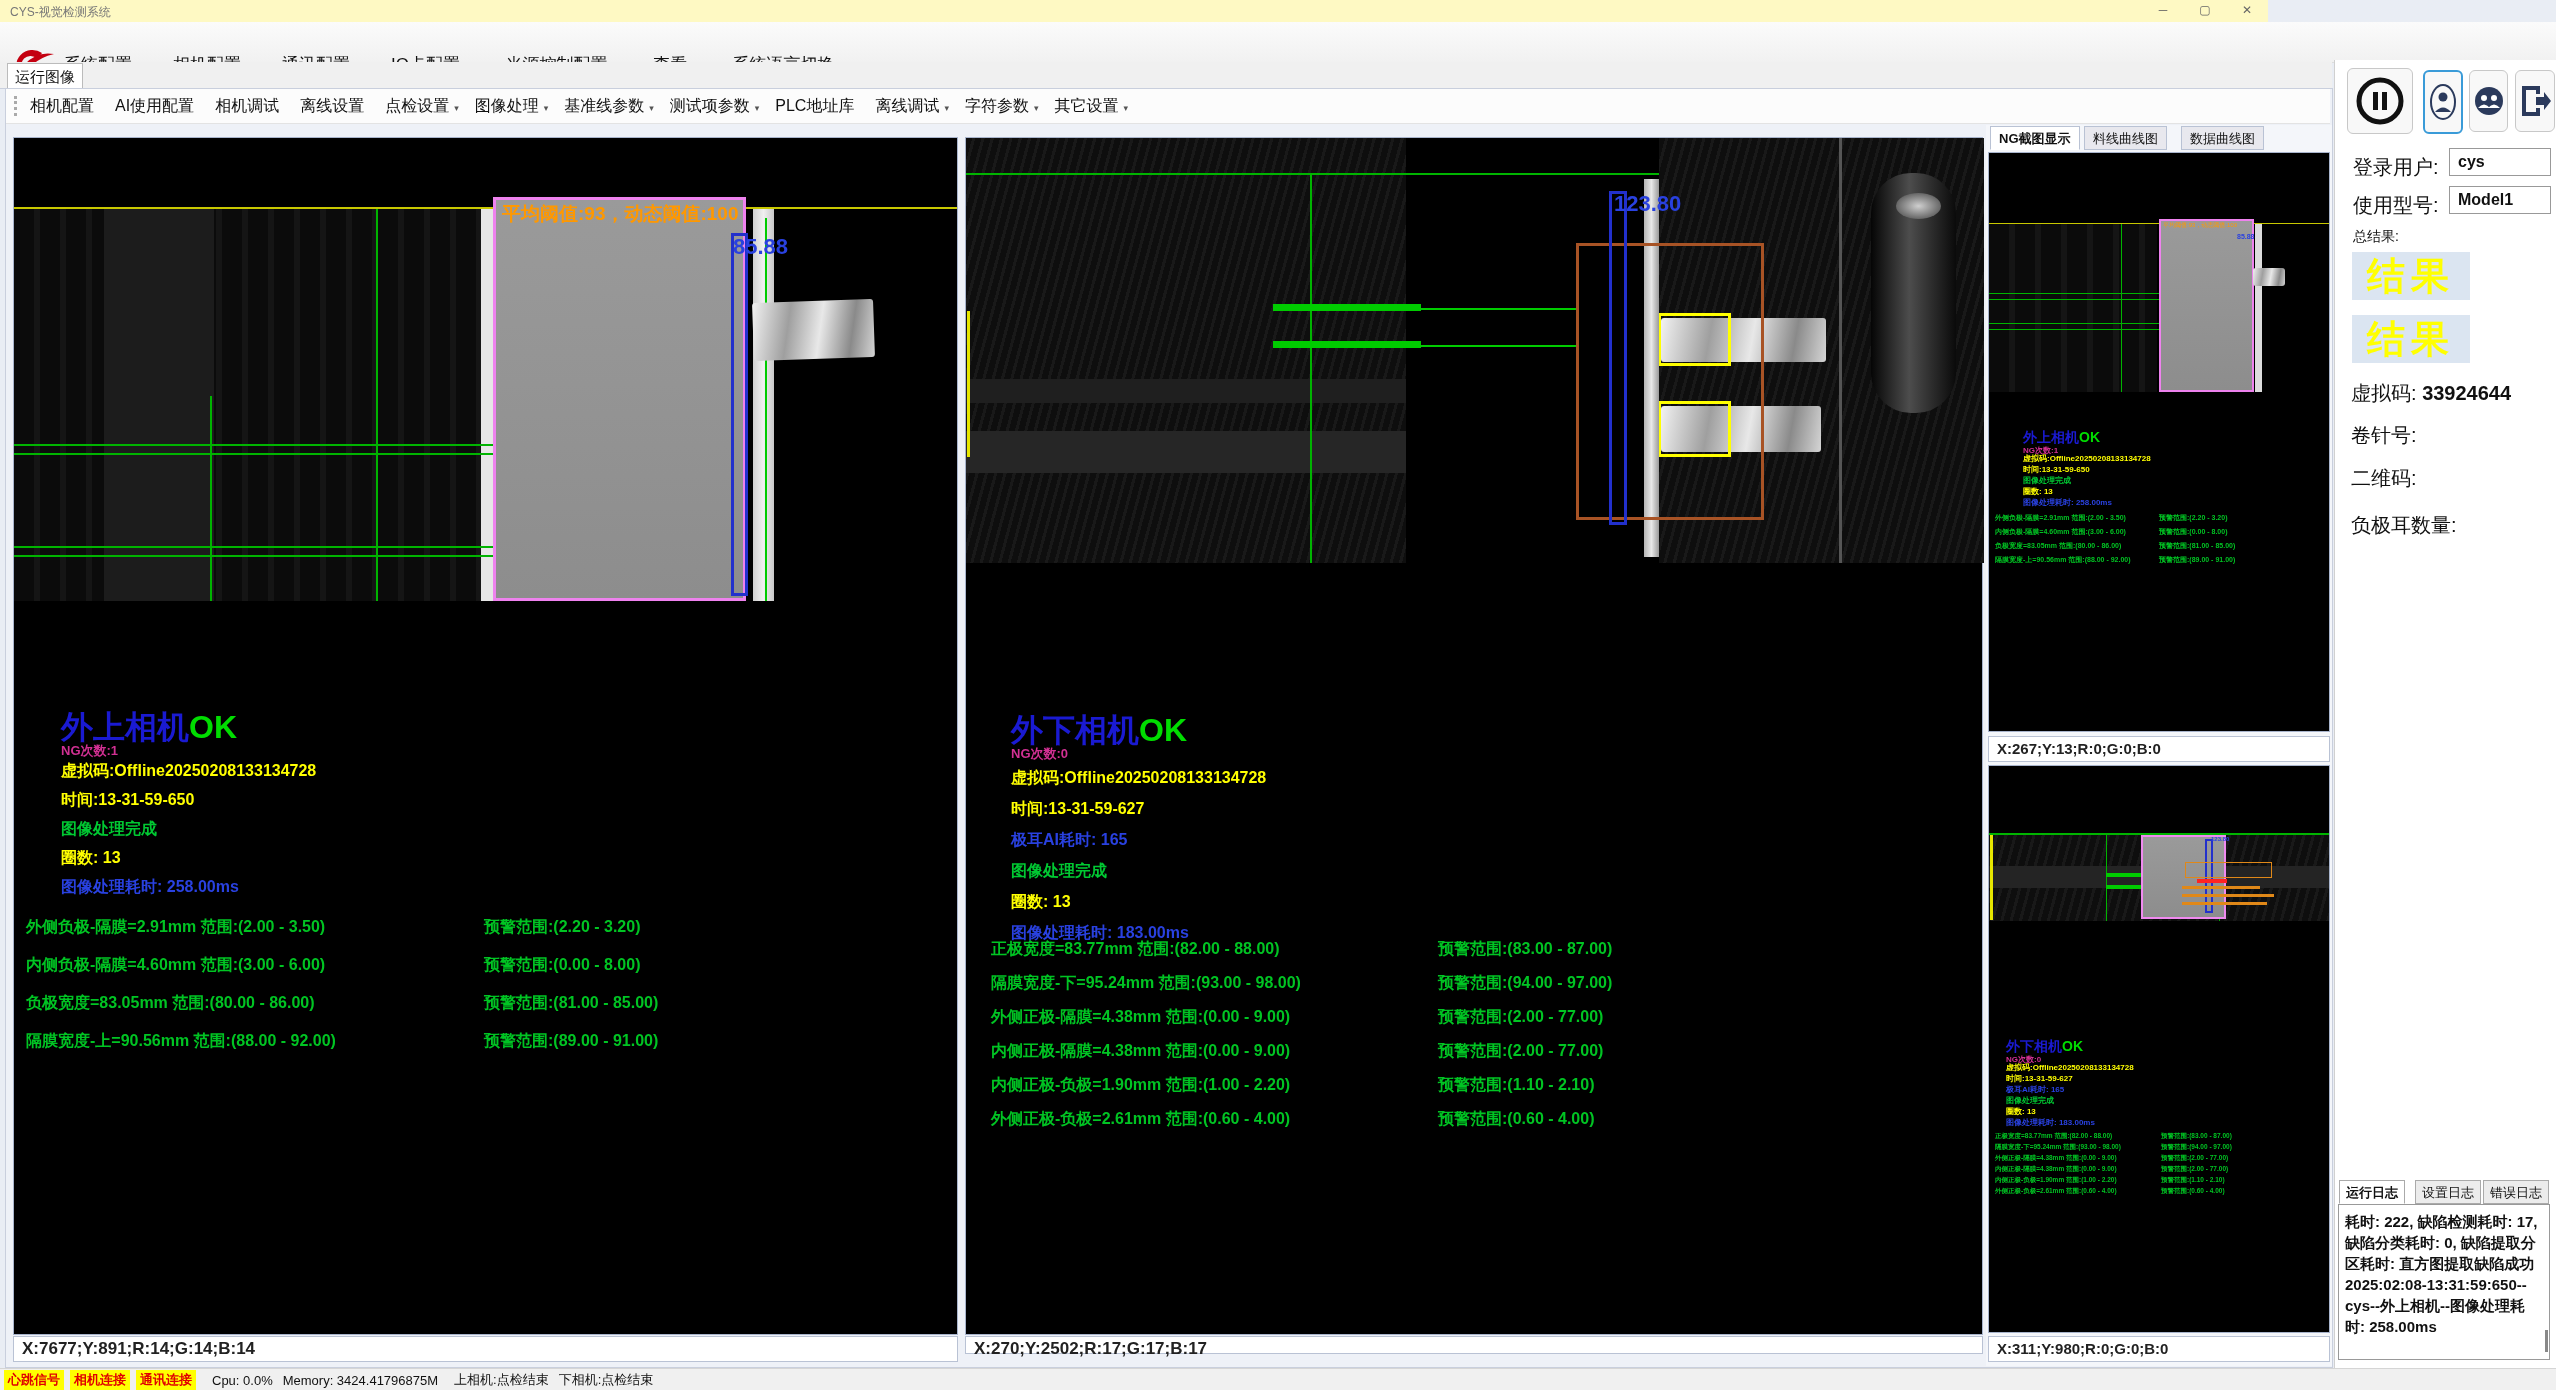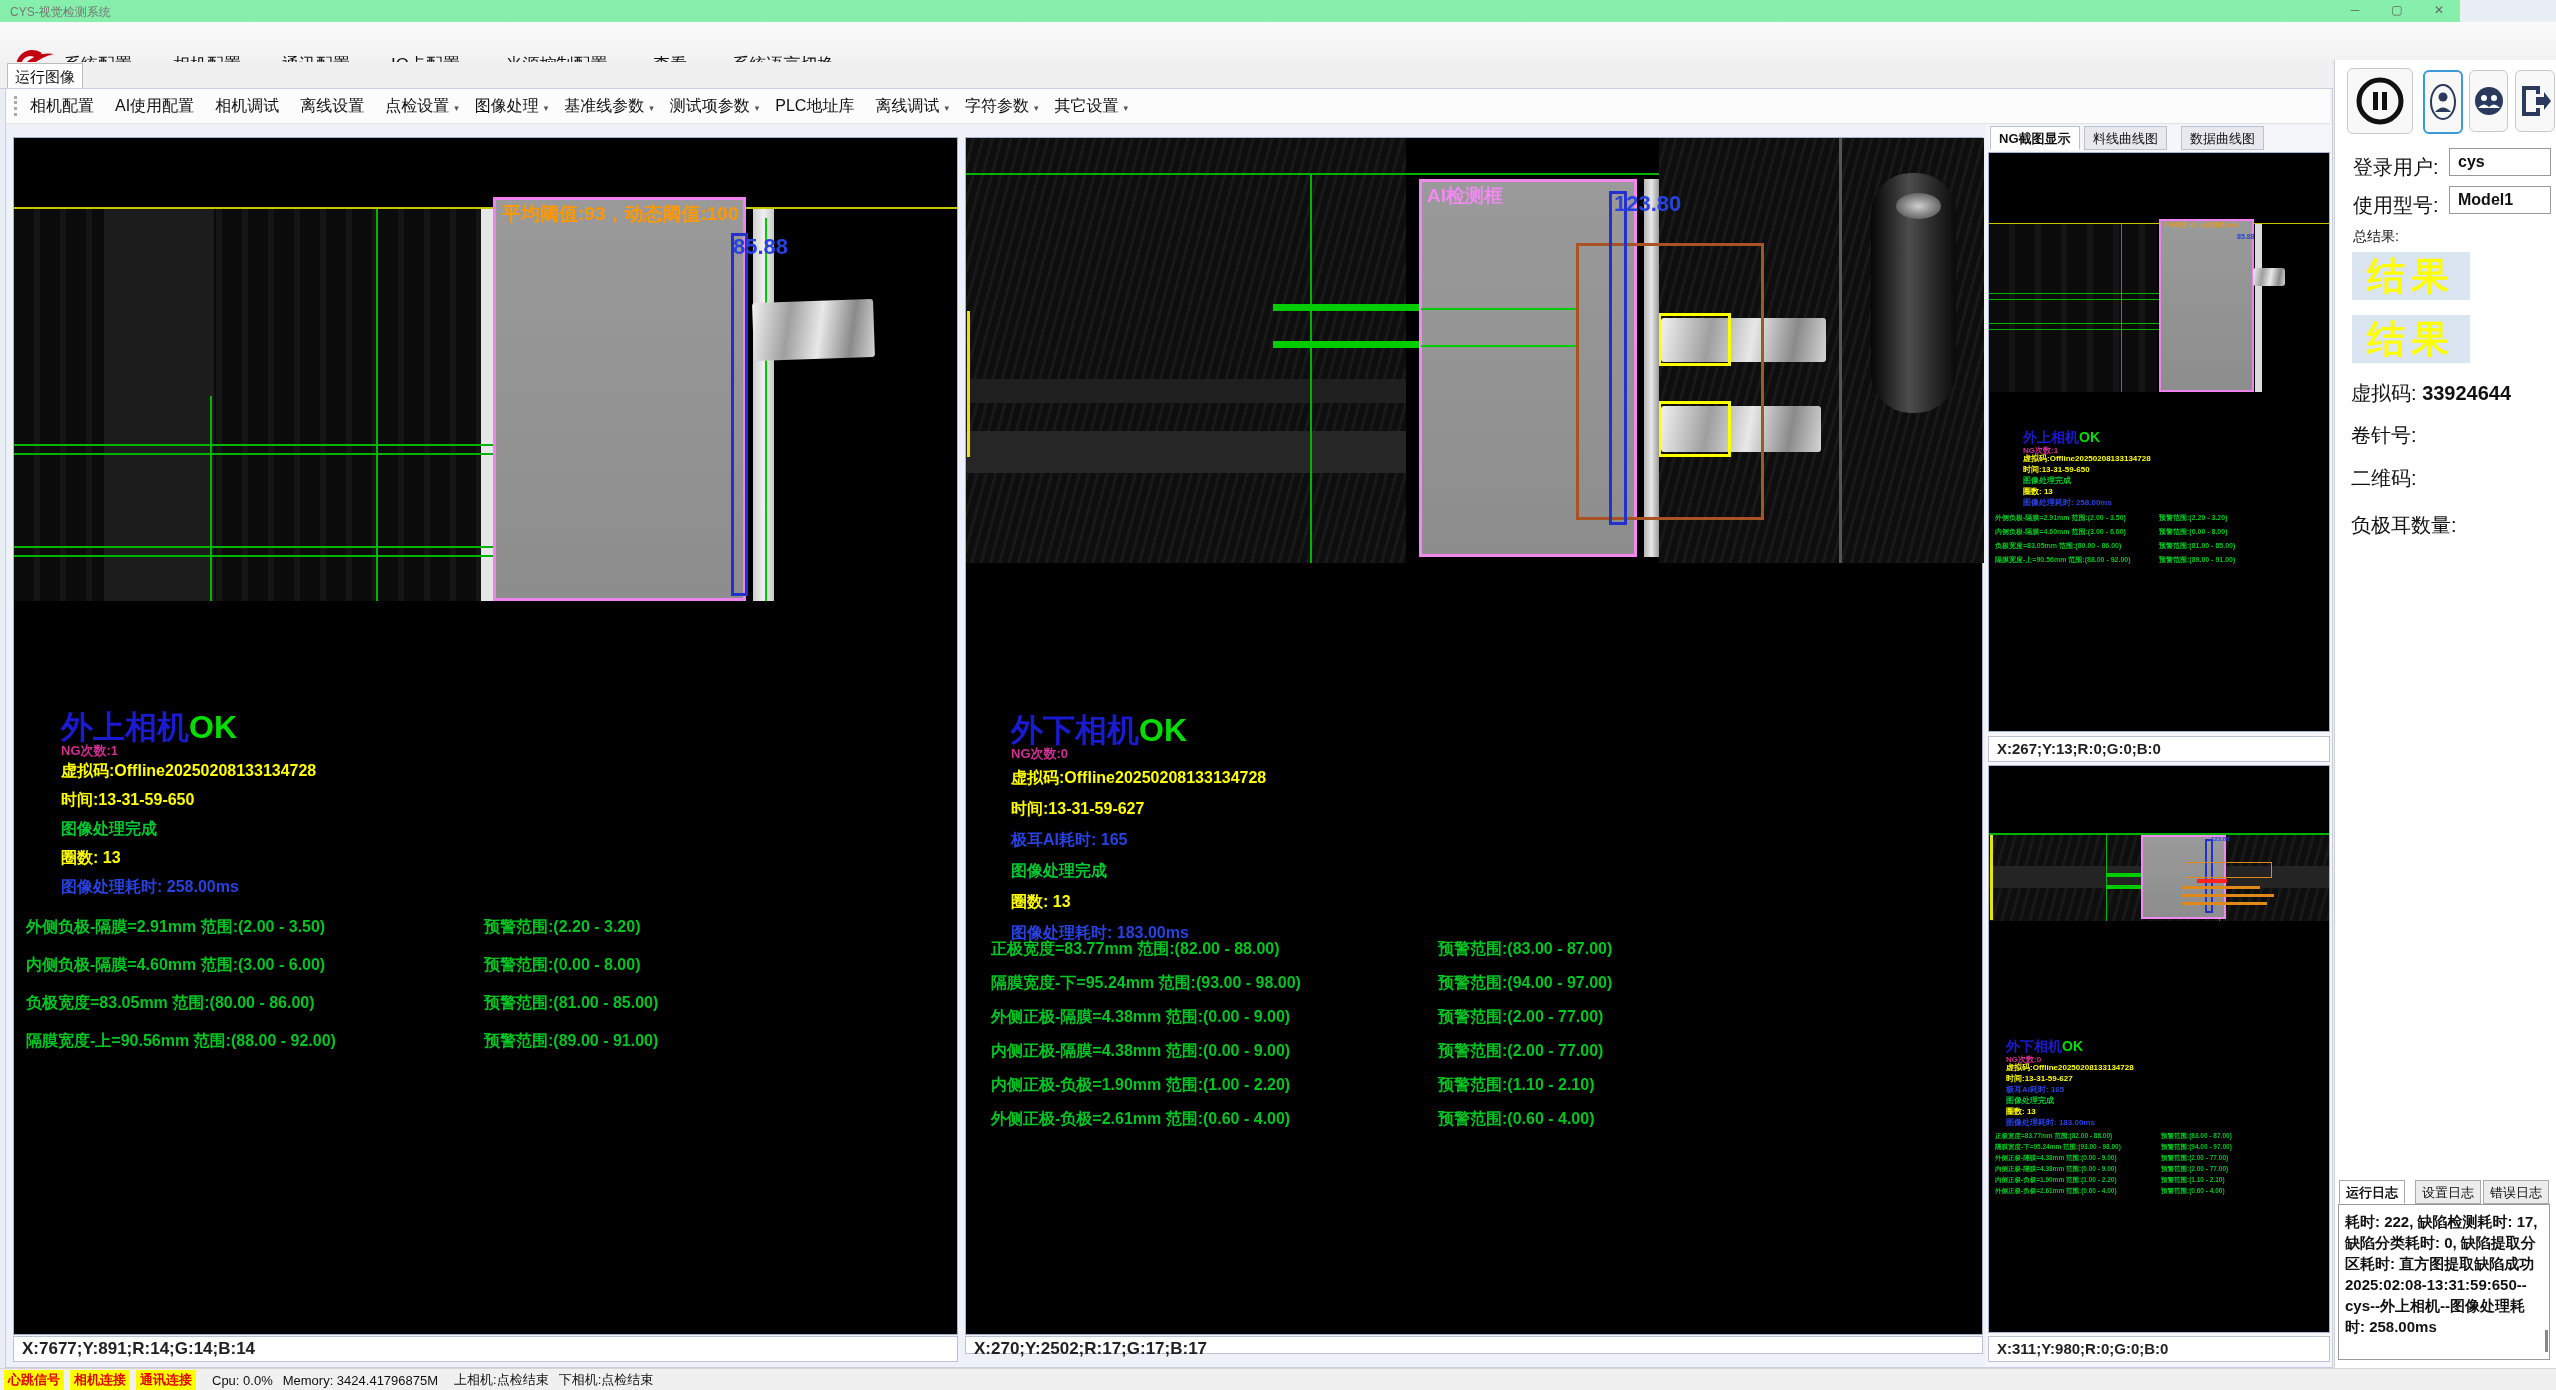--- a/index.html
+++ b/index.html
@@ -1,20 +1,20 @@
 <!DOCTYPE html>
 <html><head>
 <meta charset="utf-8">
 <style>
   html,body{margin:0;padding:0}
   body{position:relative;width:2556px;height:1390px;background:#e9edf4;overflow:hidden;
        font-family:"Liberation Sans",sans-serif;color:#111}
   .abs{position:absolute}
   
-  .titlebar{left:0;top:0;width:2460px;height:22px;background:#86efac;border-bottom:4px solid #0ea5e9}
+  .titlebar{left:0;top:0;width:2268px;height:22px;background:#fef9c3;border-bottom:4px solid #0ea5e9}
   .title-text{left:10px;top:4px;font-size:12px;color:#777}
   .win-controls{right:0;top:0;height:22px;display:flex}
   .win-btn{width:42px;height:22px;text-align:center;line-height:20px;font-size:12px;color:#666}
   .menubar{left:0;top:22px;width:2556px;height:40px;background:linear-gradient(#fbfbfb,#f1f1f1);border-bottom:1px solid #ddd}
   .logo{left:4px;top:25px;width:54px;height:36px}
   .menu-items{left:64px;top:22px;height:40px;display:flex;align-items:center}
   .menu-item{font-size:17px;color:#111;margin-right:36px;white-space:nowrap;cursor:default}
   .dd-arrow{font-size:9px;color:#555;margin-left:5px}
   .tabrow{left:0;top:62px;width:2332px;height:26px;background:#f0f0f0;border-bottom:1px solid #c9cfdd}
   .run-tab{left:7px;top:63px;width:74px;height:26px;background:#fff;border:1px solid #bbb;border-bottom:none;
@@ -240,23 +240,20 @@
   <div class="abs tex-d" style="left:693px;top:0;width:325px;height:425px"></div>
   <div class="abs" style="left:873px;top:0;width:3px;height:425px;background:#555"></div>
   <div class="abs" style="left:905px;top:35px;width:85px;height:240px;border-radius:40px;background:linear-gradient(90deg,#050505,#4d4d4d 45%,#0a0a0a)"></div>
   <div class="abs" style="left:930px;top:55px;width:45px;height:26px;border-radius:50%;background:radial-gradient(#cfcfcf,#3a3a3a)"></div>
 
   <div class="abs silver" style="left:695px;top:180px;width:165px;height:44px"></div>
   <div class="abs silver" style="left:695px;top:268px;width:160px;height:46px"></div>
   <div class="abs" style="left:692px;top:175px;width:73px;height:53px;border:3px solid #ffff00;box-sizing:border-box"></div>
   <div class="abs" style="left:692px;top:263px;width:73px;height:56px;border:3px solid #ffff00;box-sizing:border-box"></div>
 
-  <div class="abs grayblock" style="left:453px;top:41px;width:218px;height:378px;border-color:#f08af0">
-    <div class="abs" style="left:5px;top:1px;font-size:19px;font-weight:bold;color:#f08af0;white-space:nowrap">AI检测框</div>
-  </div>
   <div class="abs gline-h" style="left:455px;top:170px;width:155px;height:2px;background:#00cc00"></div>
   <div class="abs gline-h" style="left:455px;top:207px;width:155px;height:2px;background:#00cc00"></div>
   <div class="abs" style="left:678px;top:41px;width:15px;height:378px;background:linear-gradient(90deg,#b5b5b5,#e8e8e8,#9a9a9a)"></div>
   <div class="abs" style="left:610px;top:105px;width:188px;height:277px;border:3px solid #a85325;box-sizing:border-box"></div>
   <div class="abs" style="left:643px;top:53px;width:18px;height:334px;border:3px solid #2230cc;box-sizing:border-box"></div>
   <div class="abs" style="left:648px;top:53px;font-size:22px;font-weight:bold;color:#2941e0">123.80</div>
 
   <div class="abs cam-title" style="left:45px;top:571px">
     <span class="t-blue">外下相机</span><span class="t-ok">OK</span>
   </div>

